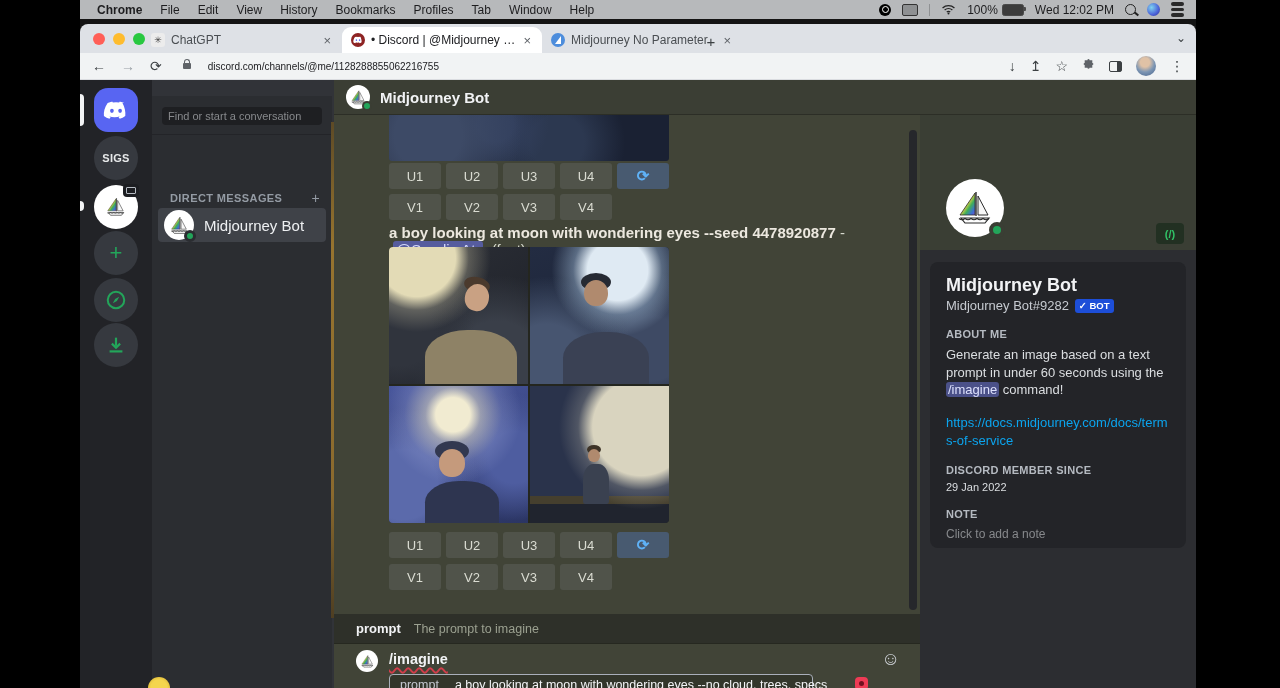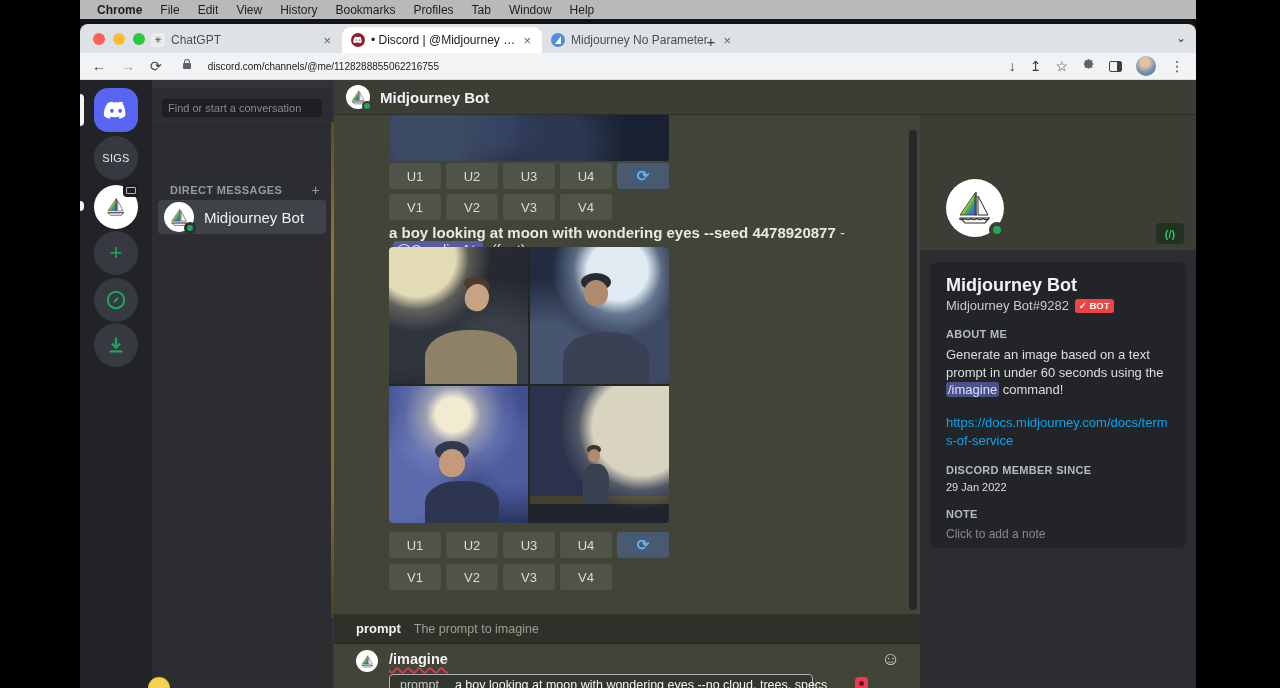--- a/index.html
+++ b/index.html
@@ -64,30 +64,30 @@
 
   
   .discord{position:absolute;left:0;right:0;top:56px;bottom:0;background:#313338;overflow:hidden;}
 
   
   .rail{position:absolute;left:0;top:0;bottom:0;width:72px;background:#222327;}
   .pill{position:absolute;left:0;width:4px;background:#f3f4f5;border-radius:0 4px 4px 0;}
   .home{position:absolute;left:14px;top:8px;width:44px;height:44px;border-radius:14px;background:#5865f2;display:grid;place-items:center;}
   .home svg{width:26px;height:19px;}
   .rail-circ{position:absolute;left:14px;width:44px;height:44px;border-radius:50%;background:#36393f;display:grid;place-items:center;}
-  .sigs{color:#e7e9ea;font-size:11px;font-weight:normal;letter-spacing:.3px;}
+  .sigs{color:#e7e9ea;font-size:11px;font-weight:bold;letter-spacing:.3px;}
   .boat-srv{background:#fff;}
   .boat-srv svg{width:30px;height:30px;}
   .srv-badge{position:absolute;left:43px;top:104px;width:16px;height:13px;background:#1c1d21;border-radius:4px;display:grid;place-items:center;}
   .srv-badge i{display:block;width:8px;height:5px;border:1.2px solid #b5bac1;border-radius:1px;}
   .plus-g{color:#23a55a;font-size:22px;font-weight:300;}
   .rail-circ svg{width:22px;height:22px;}
 
   
-  .sidebar{position:absolute;left:72px;top:8px;bottom:0;width:180px;background:#2b2d31;}
+  .sidebar{position:absolute;left:72px;top:16px;bottom:0;width:180px;background:#2b2d31;}
   .conv-search{position:absolute;left:10px;right:10px;top:11px;height:18px;background:#1e1f22;border-radius:4px;
                font-size:11px;color:#87898c;display:flex;align-items:center;padding:0 6px;}
   .sb-divider{position:absolute;left:0;right:0;top:38px;height:1px;background:#232428;}
   .friends{position:absolute;left:8px;right:8px;top:50px;height:30px;border-radius:4px;
            display:flex;align-items:center;gap:12px;padding:0 8px;color:#949ba4;font-size:15px;}
   .friends svg{width:20px;height:20px;}
   .dm-head{position:absolute;left:18px;right:12px;top:94px;display:flex;justify-content:space-between;
            align-items:center;color:#949ba4;font-size:11px;font-weight:bold;letter-spacing:.4px;}
   .dm-head .plus{font-size:14px;font-weight:400;}
   .dm-item{position:absolute;left:6px;right:6px;top:112px;height:34px;background:#3f4248;border-radius:4px;
@@ -205,21 +205,21 @@
             display:grid;place-items:center;}
   .p-avatar svg{width:40px;height:40px;}
   .p-avatar .status-dot{width:16px;height:16px;border-width:4px;border-color:#3a3e34;right:-1px;bottom:-1px;}
   .slash-badge{position:absolute;right:12px;top:108px;width:28px;height:21px;background:#223022;border-radius:4px;
                color:#31c066;font-size:11px;font-weight:bold;display:grid;place-items:center;}
   .card{position:absolute;left:10px;right:10px;top:147px;height:286px;background:#232428;border-radius:8px;
         padding:13px 16px;box-sizing:border-box;}
   .p-name{font-size:18px;font-weight:bold;color:#f2f3f5;}
   .p-tagrow{display:flex;align-items:center;gap:6px;margin-top:2px;}
   .p-tag{font-size:13px;color:#c6cad0;}
-  .botbadge{background:#ef4444;color:#fff;font-size:9.5px;font-weight:bold;border-radius:3px;padding:1.5px 4px;}
+  .botbadge{background:#1d4ed8;color:#fff;font-size:9.5px;font-weight:bold;border-radius:3px;padding:1.5px 4px;}
   .sect{font-size:11px;font-weight:bold;color:#b5bac1;letter-spacing:.3px;margin-top:15px;}
   .about{font-size:13px;color:#dbdee1;line-height:1.36;margin-top:6px;width:232px;}
   .cmd-hl{background:#4b5189;color:#dde1fd;border-radius:3px;padding:0 2px;}
   .plink{font-size:13px;color:#0ba4ee;margin-top:15px;width:225px;line-height:1.35;word-break:break-all;}
   .member{font-size:11px;color:#dbdee1;margin-top:5px;}
   .note-ph{font-size:12px;color:#87898c;margin-top:7px;}
 
   .cursor-dot{position:absolute;left:68px;top:677px;width:22px;height:22px;border-radius:50%;
               background:radial-gradient(circle,#f4d54d 0 52%,#cfa628 100%);}
 </style>
@@ -302,20 +302,40 @@
       <span class="app">Chrome</span>
       <span class="mi">File</span>
       <span class="mi">Edit</span>
       <span class="mi">View</span>
       <span class="mi">History</span>
       <span class="mi">Bookmarks</span>
       <span class="mi">Profiles</span>
       <span class="mi">Tab</span>
       <span class="mi">Window</span>
       <span class="mi">Help</span>
+      <span class="mb-right">
+        <span class="rec"></span>
+        <span class="disp"></span>
+        <span class="mb-sep"></span>
+        <svg width="15" height="11">
+            <use href="#wifi" width="15" height="11"></use>
+          </svg>
+        <span class="batt-wrap">
+          <span>100%</span>
+          <span class="batt"></span>
+        </span>
+        <span>Wed 12:02 PM</span>
+        <span class="mag"></span>
+        <span class="siri"></span>
+        <span class="cc">
+            <i></i>
+            <i></i>
+            <i></i>
+          </span>
+      </span>
     </div>
 
     <div class="window">
       <div class="tabstrip">
         <span class="lights">
           <span class="light l-red"></span>
           <span class="light l-yel"></span>
           <span class="light l-grn"></span>
         </span>
         <span class="tabs">

